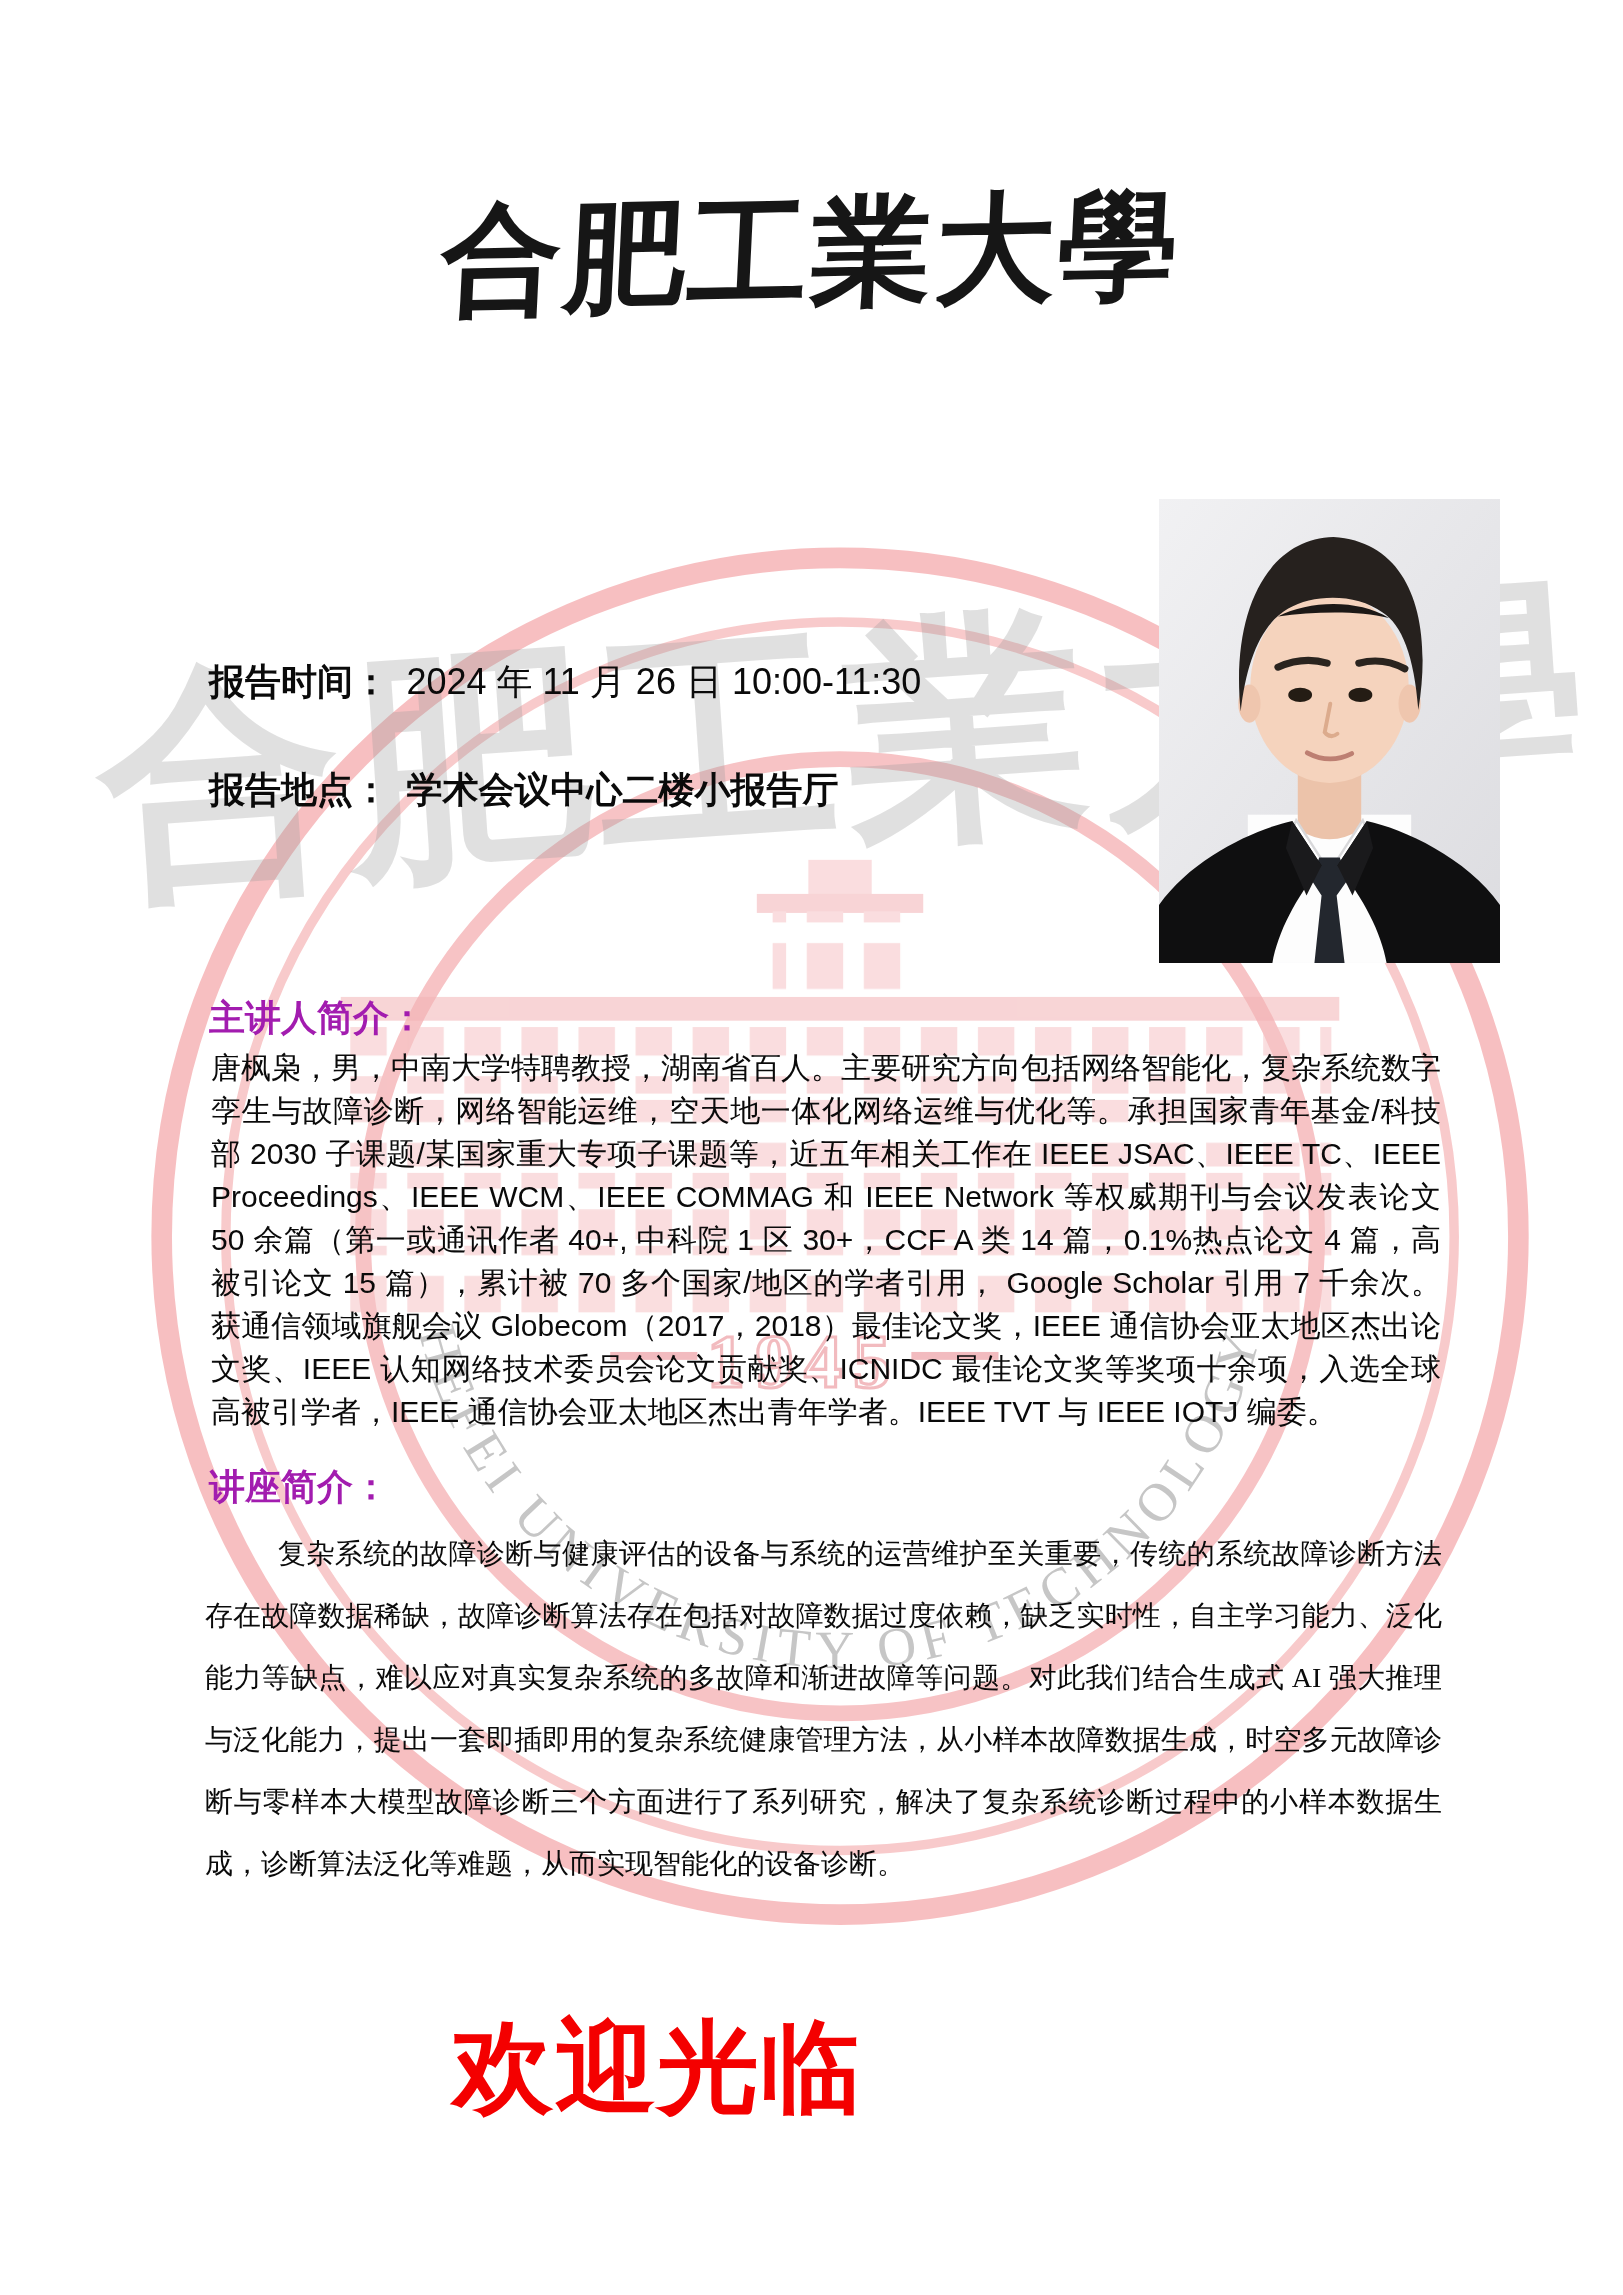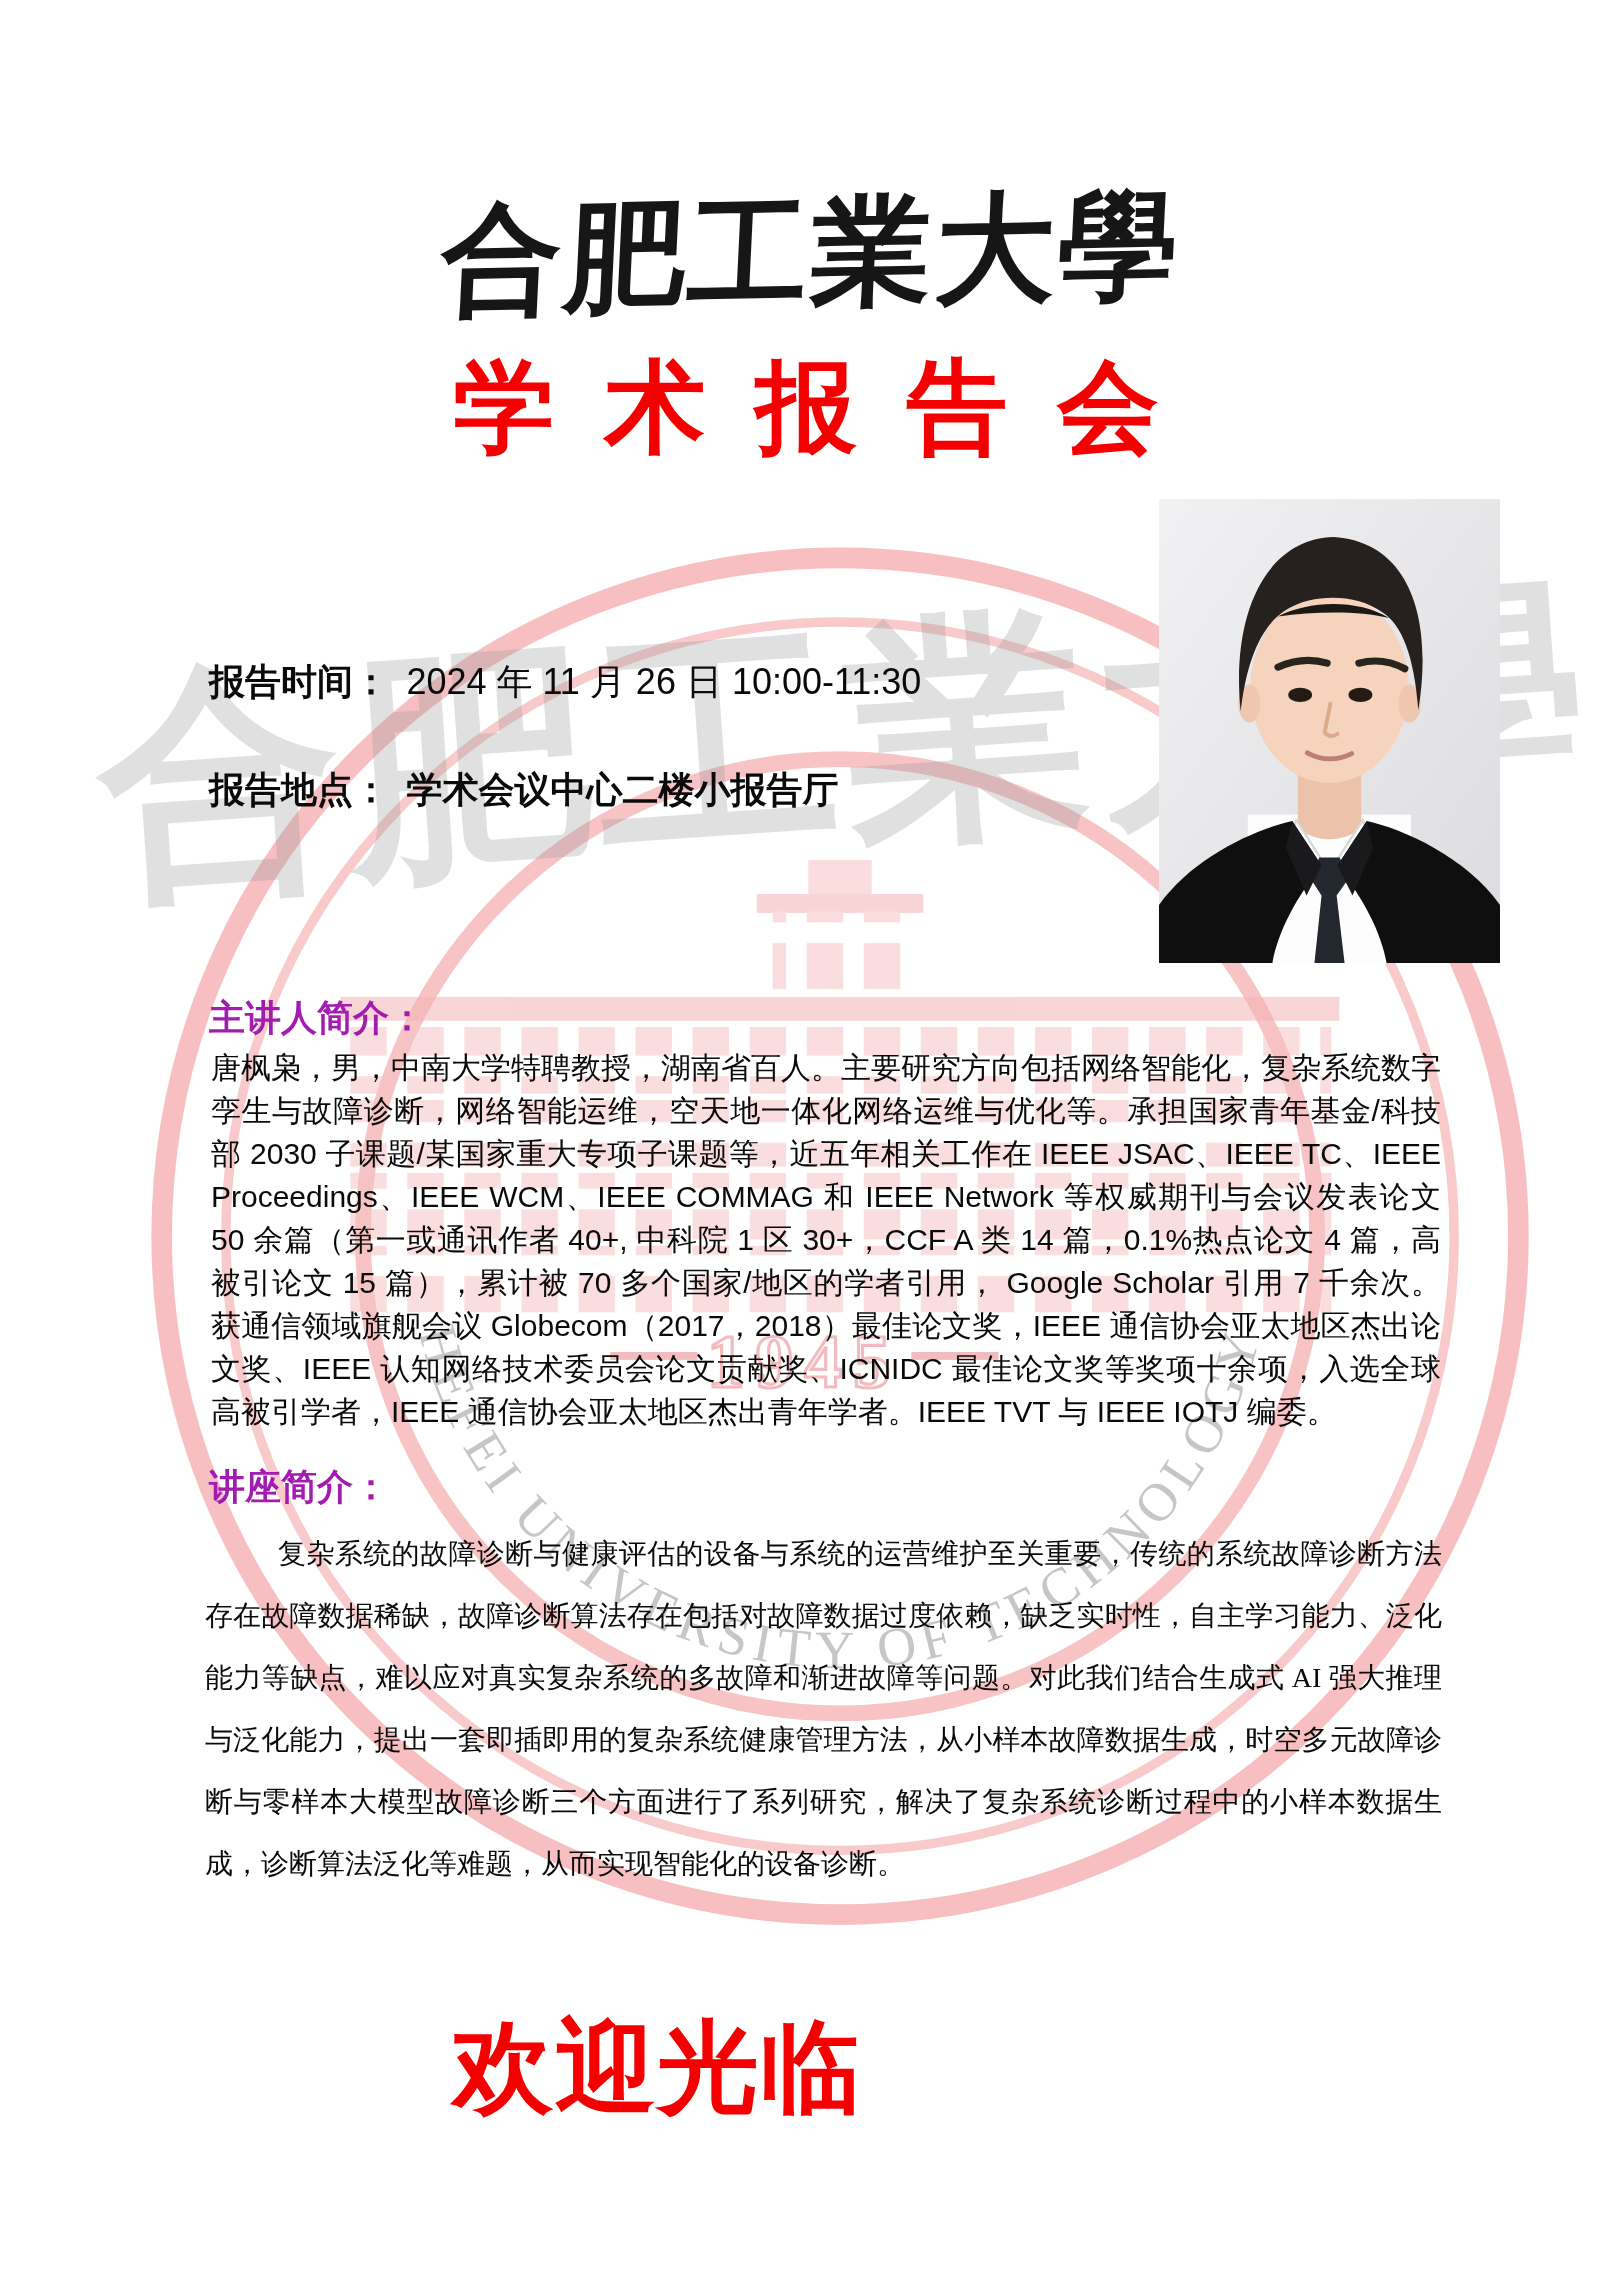--- a/index.html
+++ b/index.html
@@ -82,21 +82,20 @@
       </text>
     </g>
 
     <text x="1075" y="1035" text-anchor="middle" font-size="305" font-weight="bold" letter-spacing="10" fill="#9b9b9b" opacity="0.30" transform="rotate(-4 1075 1035)" font-family="DejaVu Serif, Liberation Serif, serif">合肥工業大學</text>
   </svg>
 
   <div class="content">
 
     <div class="logo">合肥工業大學</div>
 
-    <h1 class="title" style="margin:0;">学 术 报 告 会</h1>
 
 
     <div class="info-row row-time">
       <span class="lbl">报告时间：</span><span class="val">2024 年 11 月 26 日 10:00-11:30</span>
     </div>
 
     <div class="info-row row-venue">
       <span class="lbl">报告地点：</span><span class="val val-bold">学术会议中心二楼小报告厅</span>
     </div>
 

